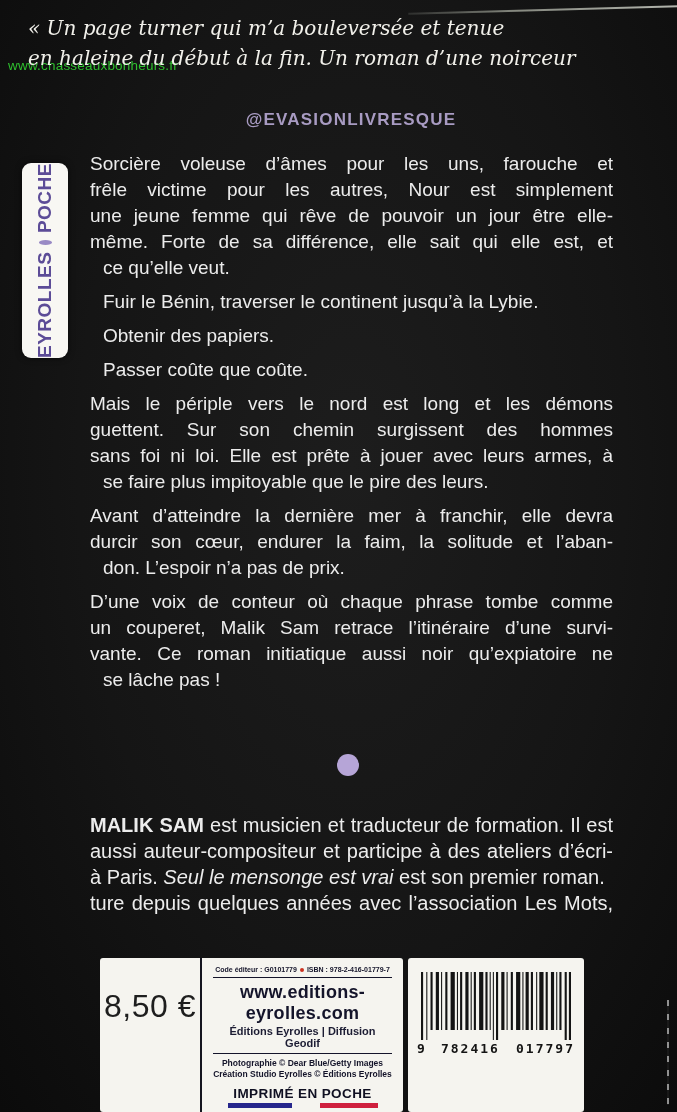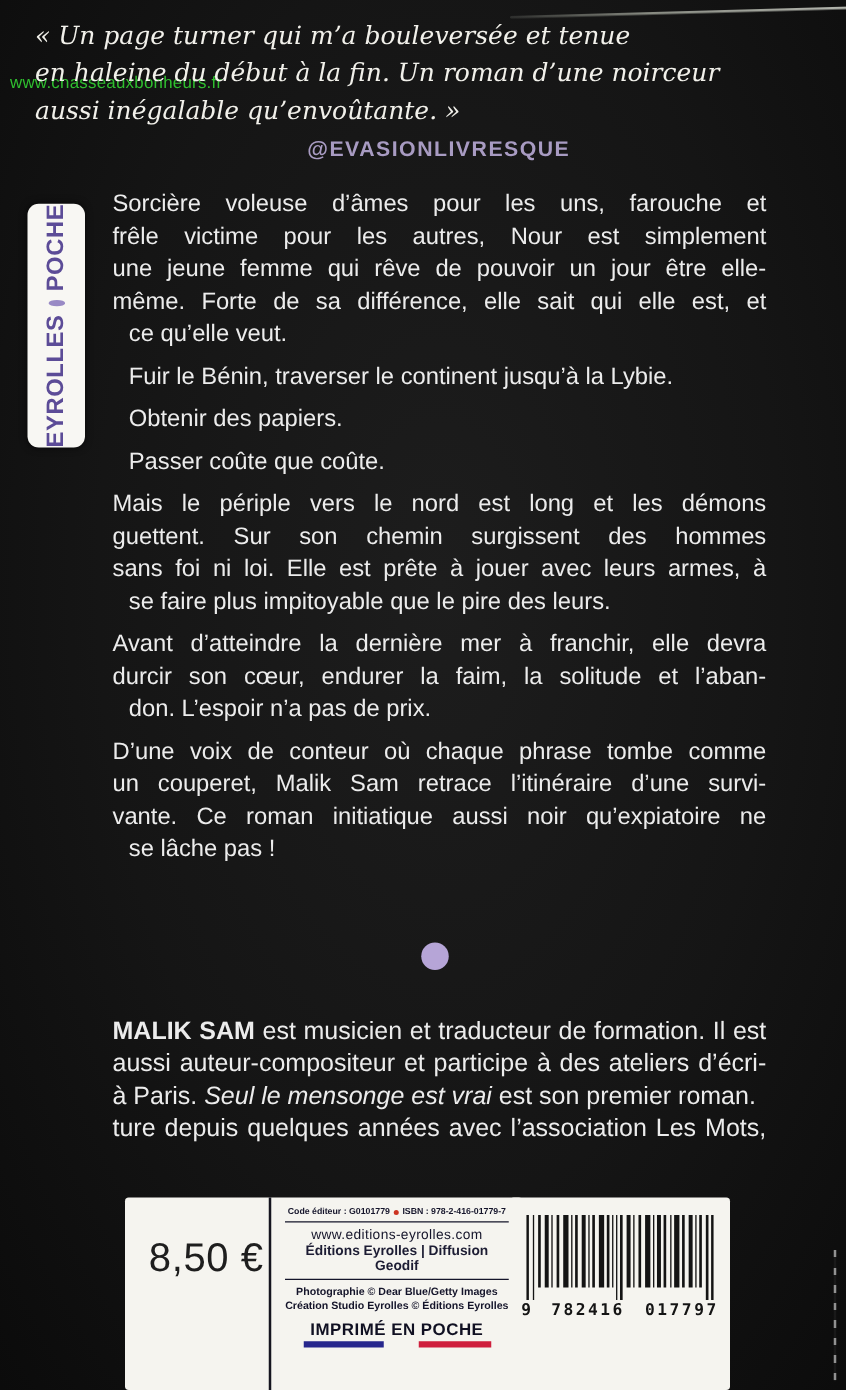--- a/index.html
+++ b/index.html
@@ -41,30 +41,30 @@
     background:#b6a5d7;}
   
   .bio{position:absolute; left:90px; top:812px; width:523px; color:#ececec;
     font-size:20px; line-height:26px;}
   .bline{text-align:justify; text-align-last:justify;}
   .bline.blast{text-align-last:left;}
   .bio b{font-weight:bold;}
   .bio i{font-style:italic;}
   
   .footer-left{position:absolute; left:100px; top:958px; width:303px; height:154px;
-    background:#f5f4ef; border-radius:3px; display:flex; color:#15151f;padding-left:15px;}
+    background:#f5f4ef; border-radius:3px; display:flex; color:#15151f;}
   .price-cell{width:100px; display:flex; justify-content:center; padding-top:30px;
     font-size:32px; color:#1e1e1e; letter-spacing:.5px;}
   .v-divider{width:2px; background:#15151f; height:100%;}
   .info-col{flex:1; padding:8px 9px 0 9px; text-align:center;}
   .code-line{font-size:7px; font-weight:bold; white-space:nowrap; letter-spacing:0; color:#14142a;
     display:flex; align-items:center; justify-content:center; gap:3px;}
   .red-dot{width:4px; height:4px; border-radius:50%; background:#cc3322; display:inline-block;}
   .rule{border:0; border-top:1.5px solid #14142a; margin:4px 2px;}
-  .www{font-size:11px; font-weight:normal; letter-spacing:.3px; color:#14142a; margin-top:2px;}
+  .www{font-size:18px; font-weight:bold; letter-spacing:.3px; color:#14142a; margin-top:2px;}
   .dist{font-size:11px; font-weight:bold; color:#1c1c33; margin-top:1px;}
   .credit{font-size:8.5px; font-weight:600; color:#14142a; line-height:10.5px;}
   .credit:first-of-type{margin-top:2px;}
   .printed{margin-top:7px; font-size:13.5px; font-weight:800; letter-spacing:.4px; color:#101022;}
   .flag{display:flex; justify-content:center; gap:28px; margin-top:2px;}
   .flag .fb{width:64px; height:4.5px; background:#26268c;}
   .flag .fr{width:58px; height:4.5px; background:#cf1f3d;}
   .footer-right{position:absolute; left:408px; top:958px; width:176px; height:154px;
     background:#f5f4ef; border-radius:3px;}
   .bars{display:block; margin:14px auto 0 auto;}
@@ -78,21 +78,20 @@
 <div class="page">
 
   <div class="tear"></div>
   <div class="edge-speck"></div>
 
   <div class="watermark">www.chasseauxbonheurs.fr</div>
 
   <div class="quote">
     <div class="quote-line">« Un page turner qui m’a bouleversée et tenue</div>
     <div class="quote-line">en haleine du début à la fin. Un roman d’une noirceur</div>
-    <div class="quote-line">aussi inégalable qu’envoûtante. »</div>
   </div>
   <div class="badge">@EVASIONLIVRESQUE</div>
 
   <div class="spine-tab">
     <div class="spine-inner">
       <span>EYROLLES</span>
       <span class="spine-dot"></span>
       <span>POCHE</span>
     </div>
   </div>

